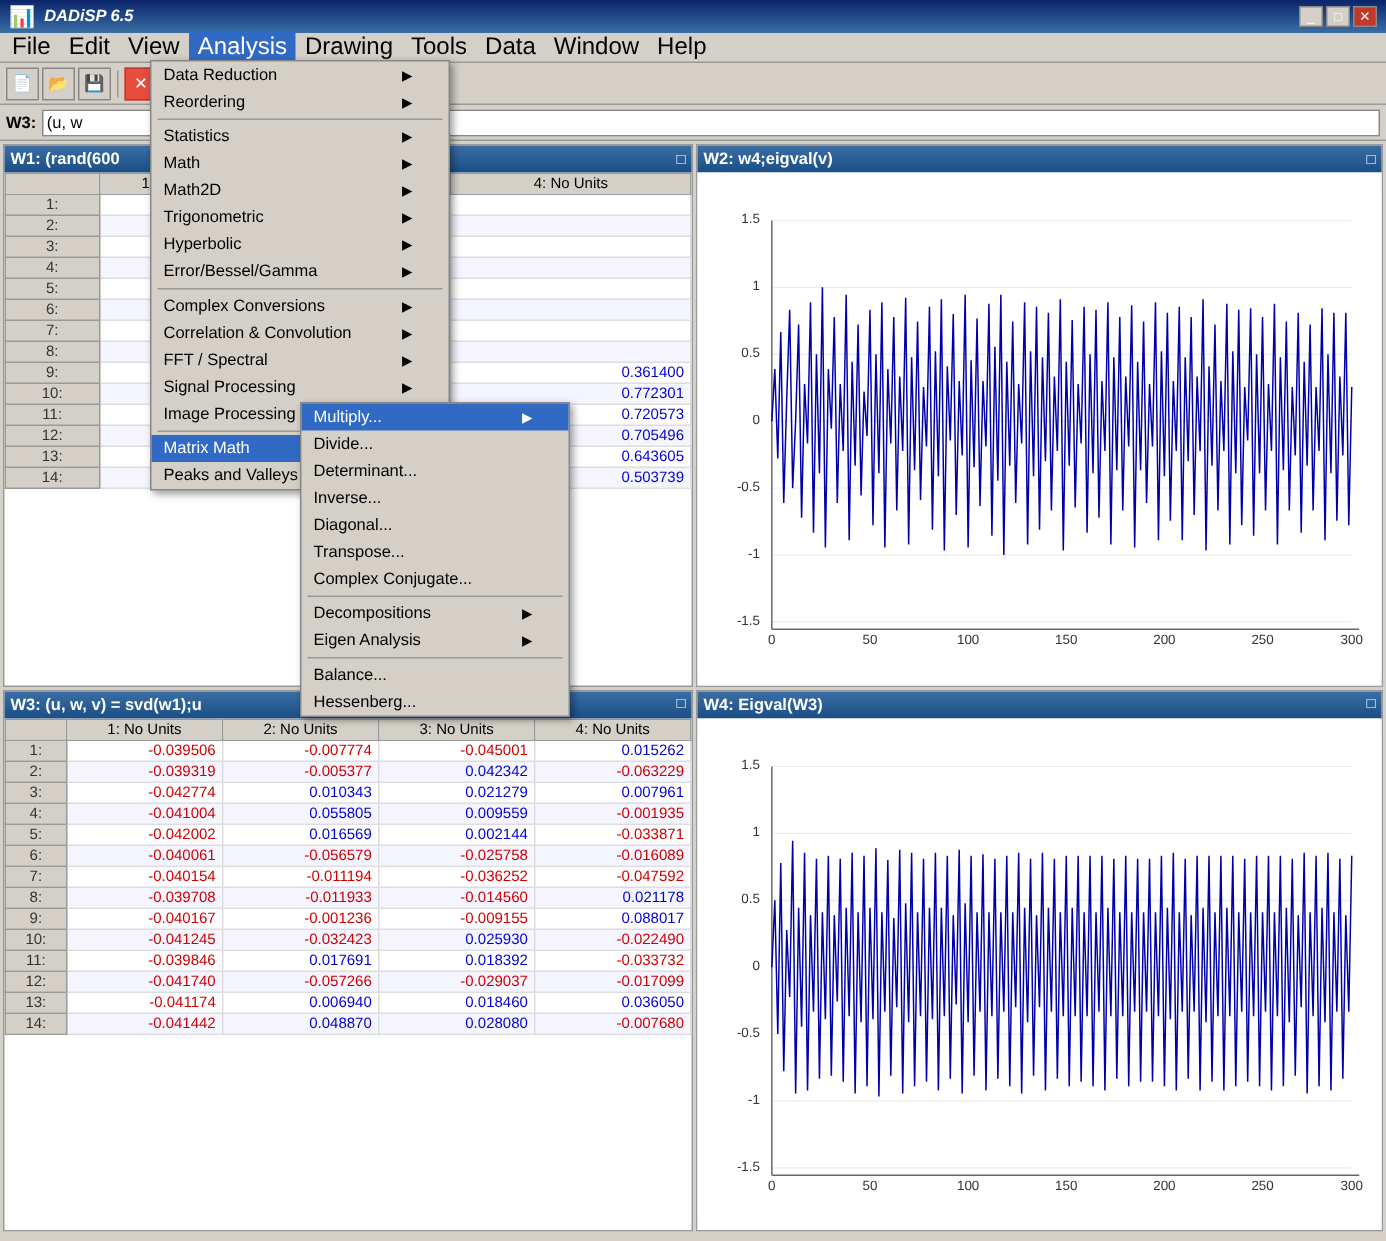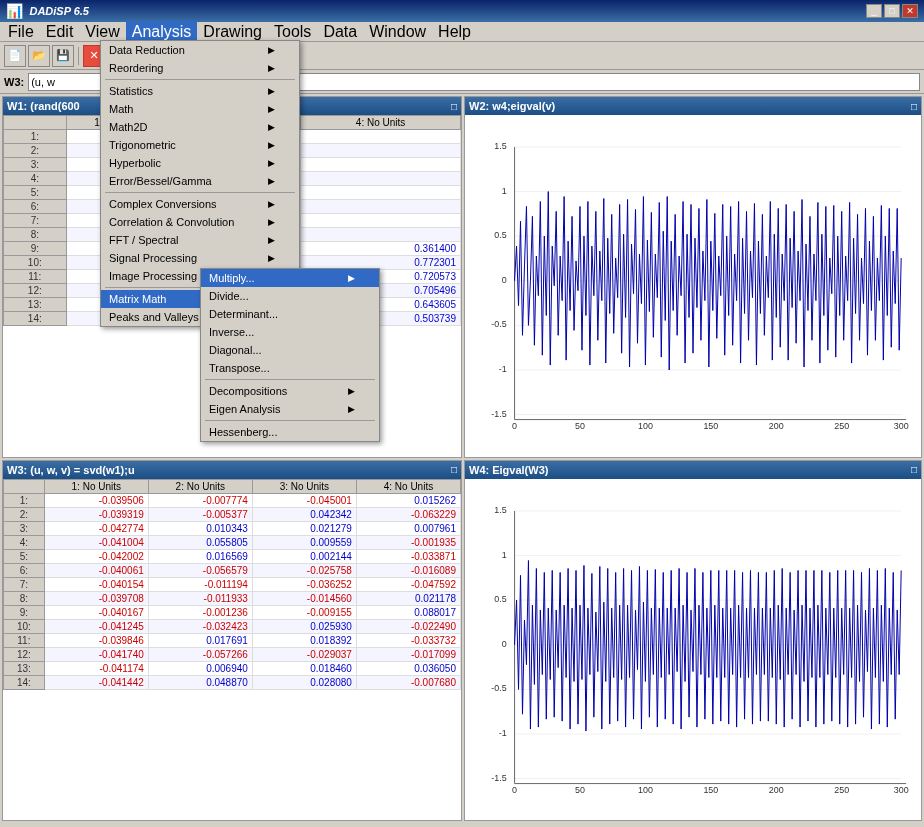--- a/index.html
+++ b/index.html
@@ -495,28 +495,34 @@
     </div>
     <div class="menu-section-item">
       <span>Inverse...</span>
     </div>
     <div class="menu-section-item">
       <span>Diagonal...</span>
     </div>
     <div class="menu-section-item">
       <span>Transpose...</span>
     </div>
+    <div class="menu-section-item">
+      <span>Complex Conjugate...</span>
+    </div>
     <div class="menu-sep"></div>
     <div class="menu-section-item has-sub">
       <span>Decompositions</span>
       <span class="submenu-arrow">▶</span>
     </div>
     <div class="menu-section-item has-sub">
       <span>Eigen Analysis</span>
       <span class="submenu-arrow">▶</span>
     </div>
     <div class="menu-sep"></div>
     <div class="menu-section-item">
+      <span>Balance...</span>
+    </div>
+    <div class="menu-section-item">
       <span>Hessenberg...</span>
     </div>
   </div>
 
 </div>
 
 </body></html>

